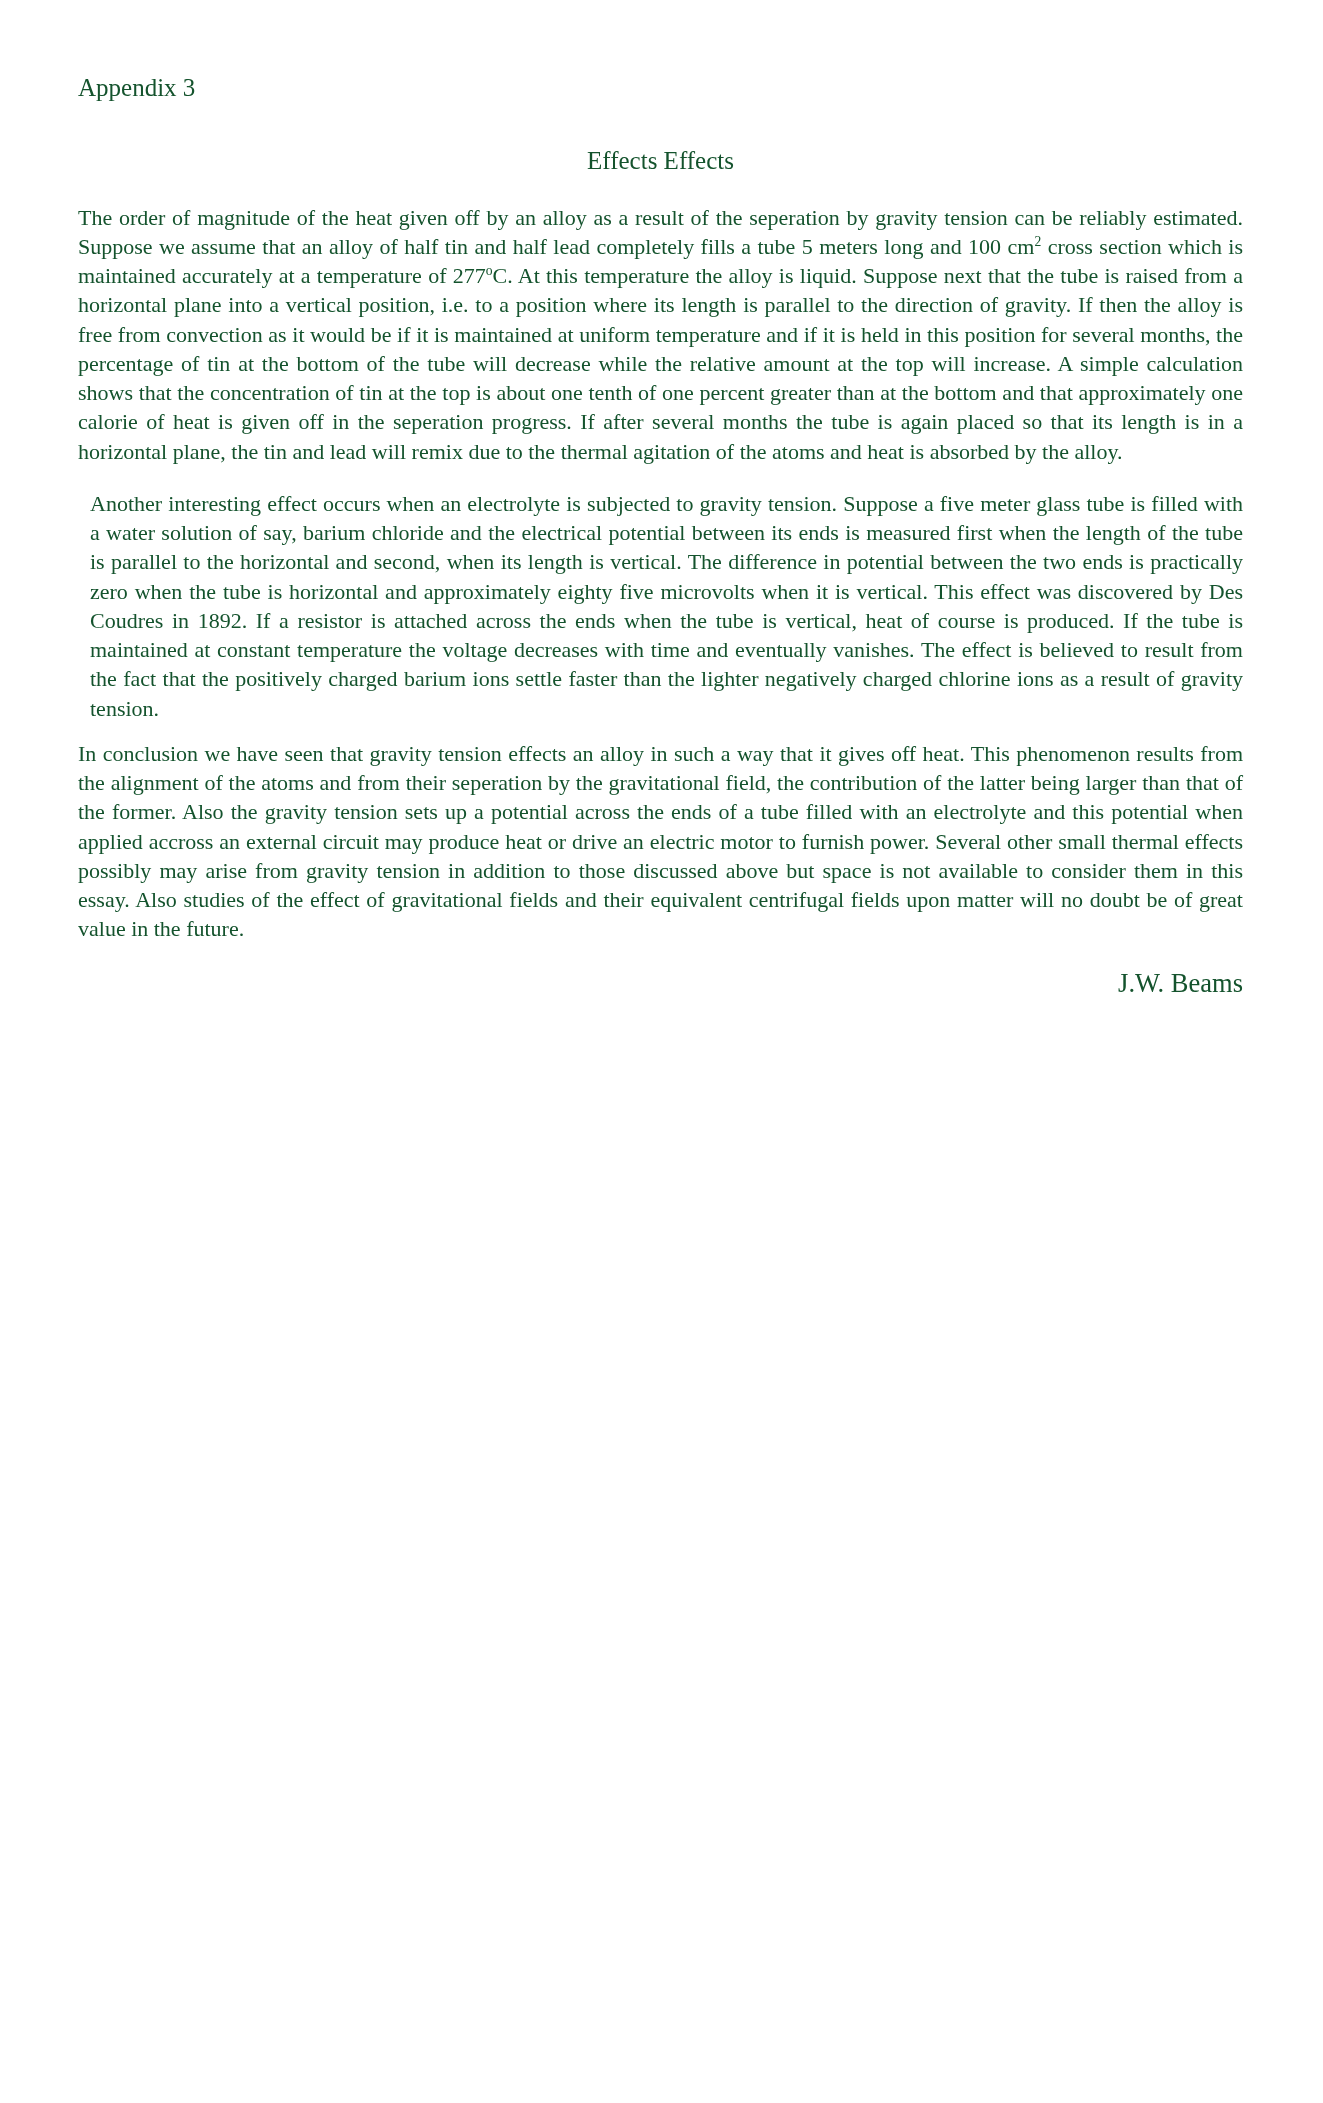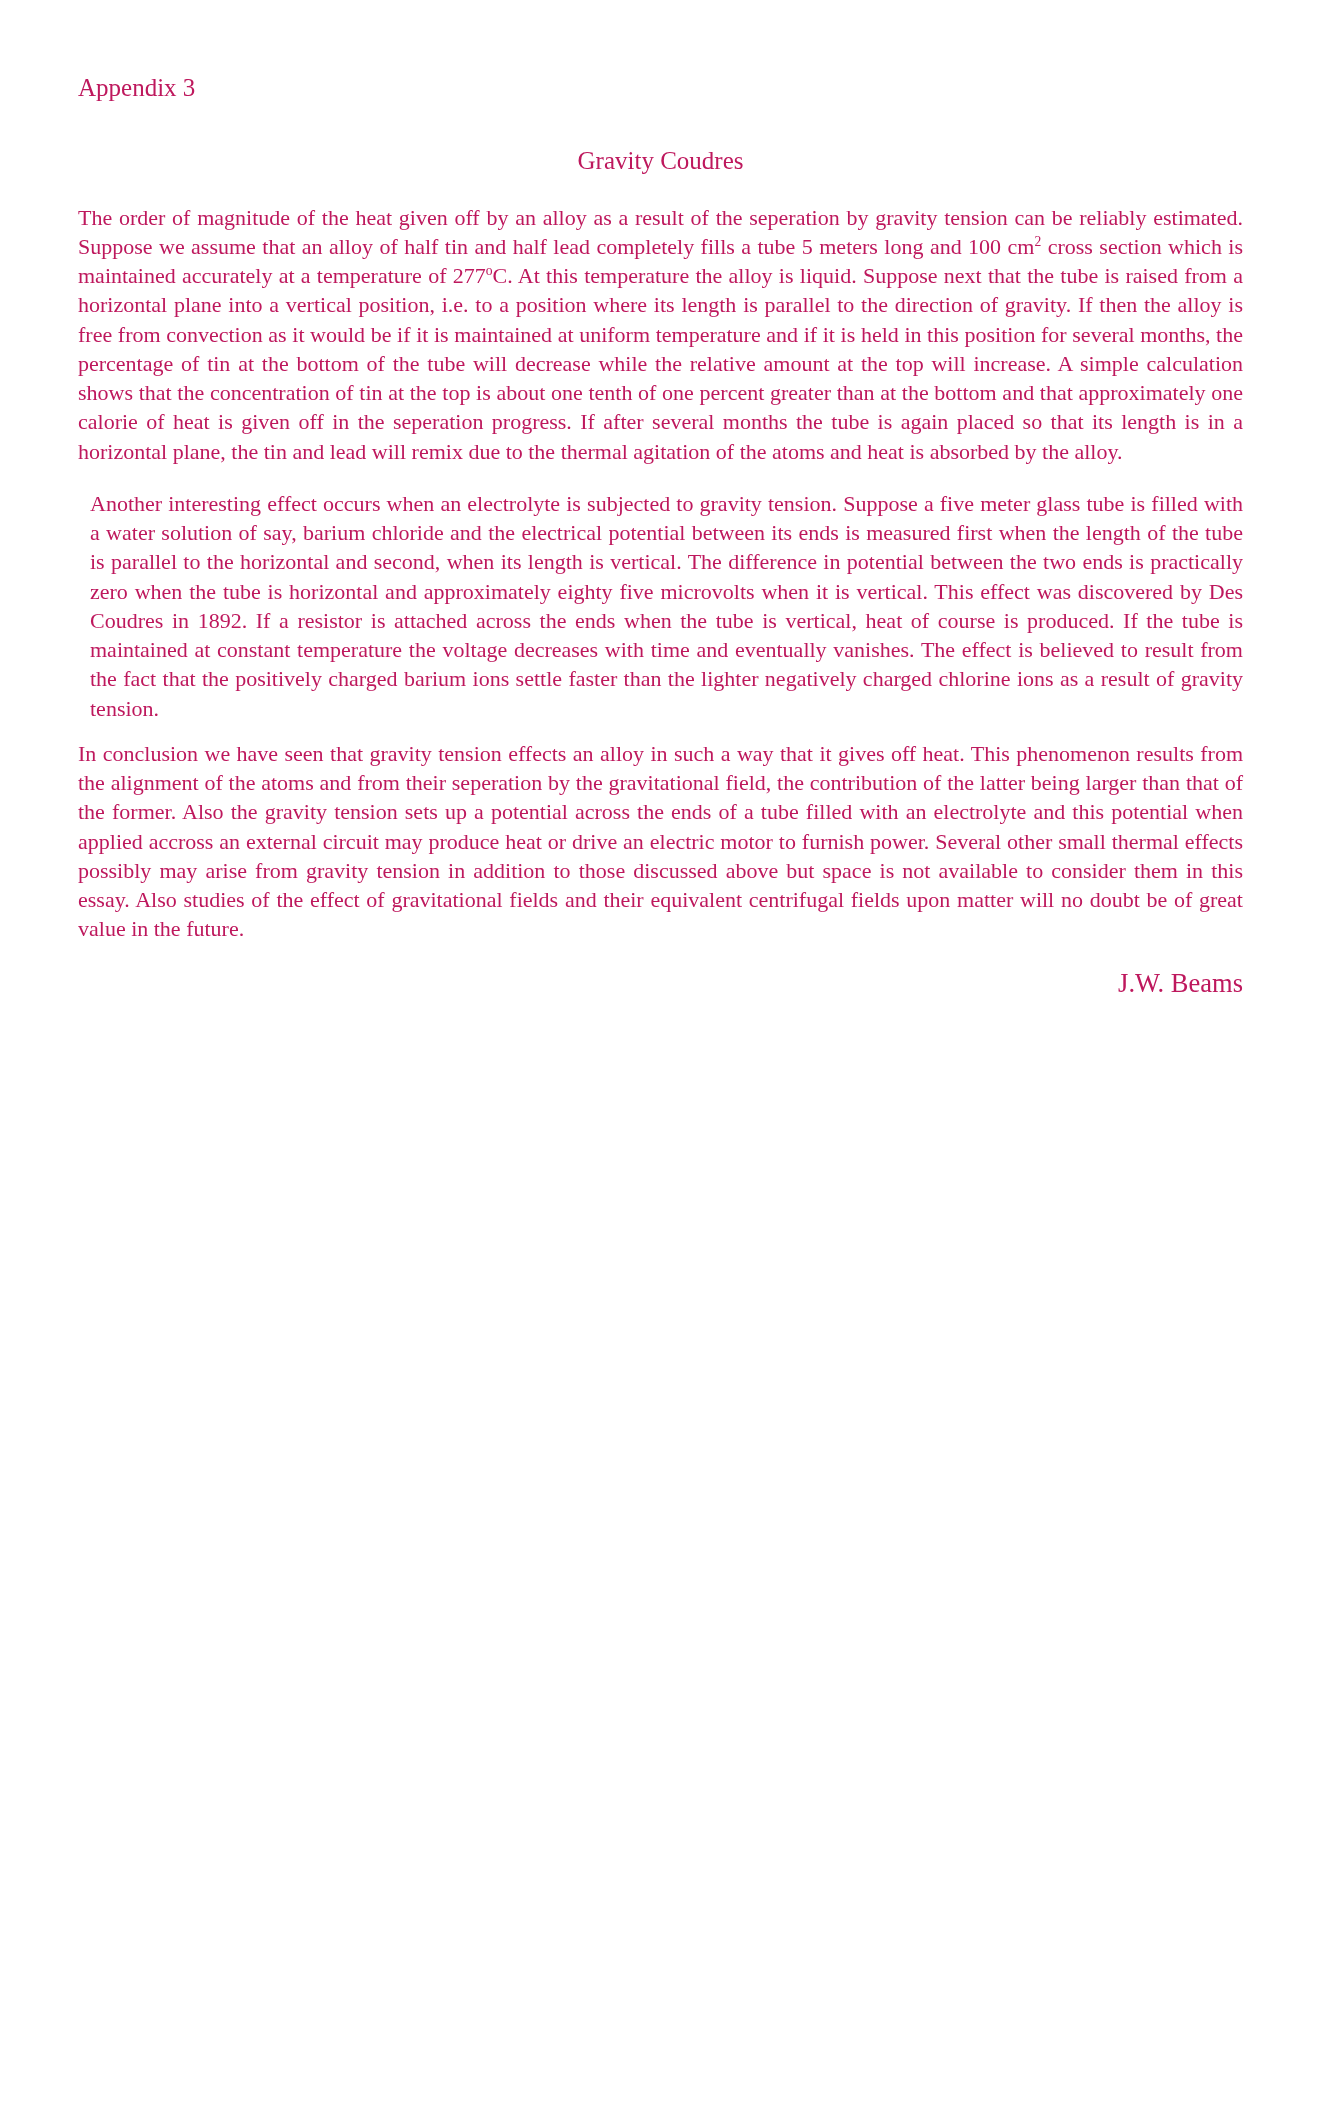--- a/index.html
+++ b/index.html
@@ -6,21 +6,21 @@
     margin: 0;
     padding: 0;
     background: #ffffff;
   }
   .page {
     position: relative;
     width: 1323px;
     height: 2103px;
     background: #ffffff;
     font-family: "Liberation Serif", "DejaVu Serif", serif;
-    color: #be185d;
+    color: #14532d;
     box-sizing: border-box;
     overflow: hidden;
   }
   .content {
     position: absolute;
     left: 78px;
     top: 72px;
     width: 1165px;
   }
   .header-line {
@@ -63,21 +63,21 @@
   }
 </style>
 </head>
 <body>
 
 <div class="page">
   <div class="content">
 
     <div class="header-line">Appendix 3</div>
 
-    <div class="doc-title">Gravity Coudres</div>
+    <div class="doc-title">Effects Effects</div>
 
     <p class="body-par"><span>The order of magnitude of the heat given off by an alloy as a result of the seperation by gravity tension can be reliably estimated. Suppose we assume that an alloy of half tin and half lead completely fills a tube 5 meters long and 100 cm</span><sup>2</sup><span> cross section which is maintained accurately at a temperature of 277</span><sup>o</sup><span>C. At this temperature the alloy is liquid. Suppose next that the tube is raised from a horizontal plane into a vertical position, i.e. to a position where its length is parallel to the direction of gravity. If then the alloy is free from convection as it would be if it is maintained at uniform temperature and if it is held in this position for several months, the percentage of tin at the bottom of the tube will decrease while the relative amount at the top will increase. A simple calculation shows that the concentration of tin at the top is about one tenth of one percent greater than at the bottom and that approximately one calorie of heat is given off in the seperation progress. If after several months the tube is again placed so that its length is in a horizontal plane, the tin and lead will remix due to the thermal agitation of the atoms and heat is absorbed by the alloy.</span></p>
 
     <p class="body-par gap-before">Another interesting effect occurs when an electrolyte is subjected to gravity tension. Suppose a five meter glass tube is filled with a water solution of say, barium chloride and the electrical potential between its ends is measured first when the length of the tube is parallel to the horizontal and second, when its length is vertical. The difference in potential between the two ends is practically zero when the tube is horizontal and approximately eighty five microvolts when it is vertical. This effect was discovered by Des Coudres in 1892. If a resistor is attached across the ends when the tube is vertical, heat of course is produced. If the tube is maintained at constant temperature the voltage decreases with time and eventually vanishes. The effect is believed to result from the fact that the positively charged barium ions settle faster than the lighter negatively charged chlorine ions as a result of gravity tension.</p>
 
     <p class="body-par tight">In conclusion we have seen that gravity tension effects an alloy in such a way that it gives off heat. This phenomenon results from the alignment of the atoms and from their seperation by the gravitational field, the contribution of the latter being larger than that of the former. Also the gravity tension sets up a potential across the ends of a tube filled with an electrolyte and this potential when applied accross an external circuit may produce heat or drive an electric motor to furnish power. Several other small thermal effects possibly may arise from gravity tension in addition to those discussed above but space is not available to consider them in this essay. Also studies of the effect of gravitational fields and their equivalent centrifugal fields upon matter will no doubt be of great value in the future.</p>
 
     <div class="signature">J.W. Beams</div>
 
   </div>

